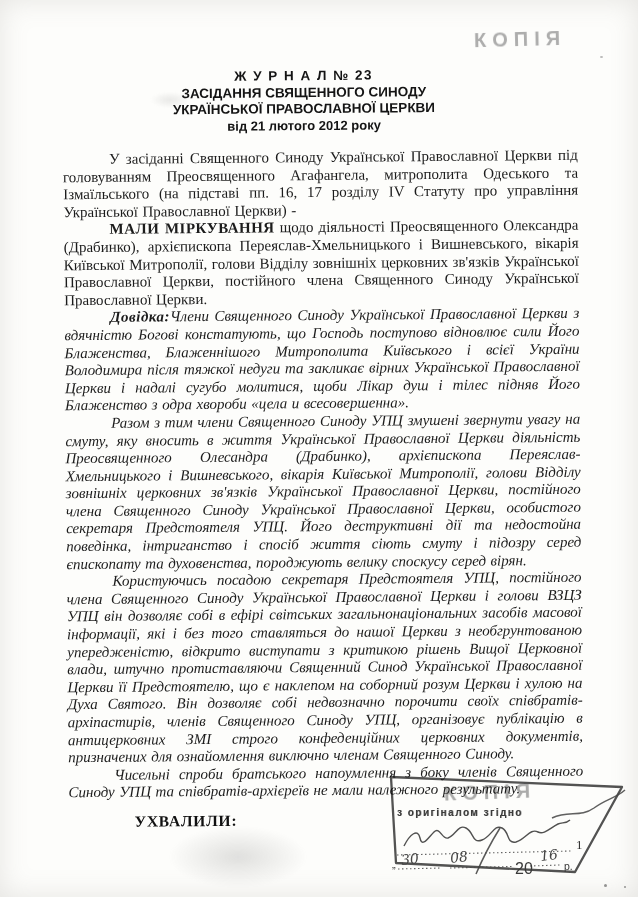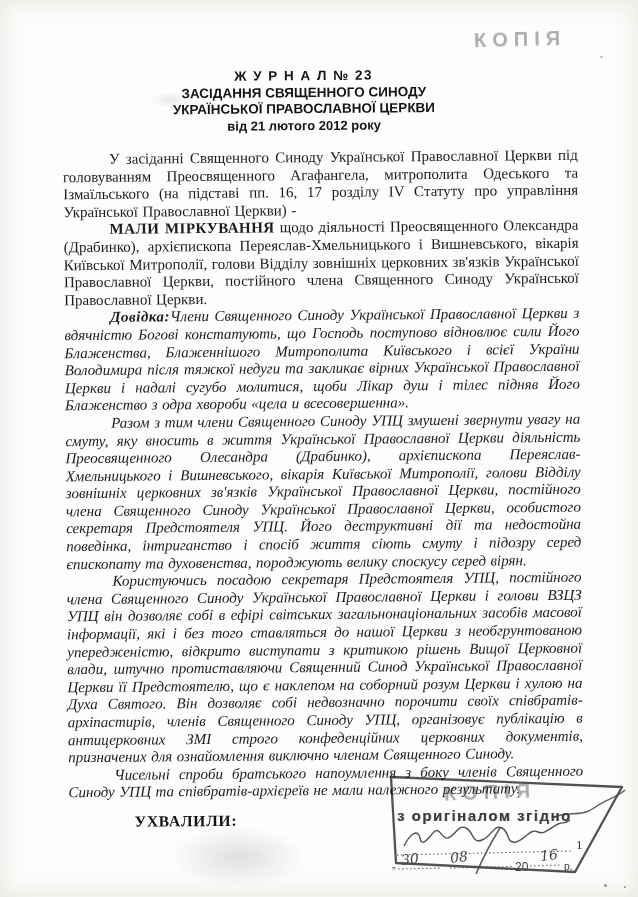--- a/index.html
+++ b/index.html
@@ -62,37 +62,37 @@
   .stamp svg{position:absolute;left:0;top:0;}
   .stamp-watermark{
     position:absolute;left:60px;top:13px;
     font-family:"Liberation Sans",sans-serif;font-weight:bold;
     font-size:20px;letter-spacing:6px;color:rgba(105,105,105,0.55);
     transform:rotate(-2deg);filter:blur(0.3px);white-space:nowrap;
   }
   .stamp-certify{
     position:absolute;left:13px;top:39px;
     font-family:"Liberation Sans",sans-serif;font-weight:bold;
-    font-size:15px;letter-spacing:1.5px;color:#3c3c3c;
+    font-size:10px;letter-spacing:1.5px;color:#3c3c3c;
     text-shadow:0.6px 0.4px 0 rgba(70,70,70,0.45);
     filter:blur(0.2px);white-space:nowrap;
   }
   .hand{
     position:absolute;font-family:"DejaVu Serif",serif;font-style:italic;
     color:#454545;font-size:14px;transform:rotate(-7deg);
   }
   .hand.day{left:17px;top:83px;}
   .hand.month{left:66px;top:81px;}
   .hand.year{left:156px;top:79px;}
   .printed{
     position:absolute;font-family:"Liberation Sans",sans-serif;
     color:#3a3a3a;
   }
   .printed.quote{left:8px;top:90px;font-size:11px;}
-  .printed.yearprefix{left:131px;top:92px;font-size:12px;}
+  .printed.yearprefix{left:131px;top:92px;font-size:16px;}
   .printed.yearsuffix{left:180px;top:92px;font-size:10.5px;}
 </style>
 </head>
 <body>
 
 <div class="page">
 
   <div class="watermark-top">КОПІЯ</div>
 
   <div class="doc">

